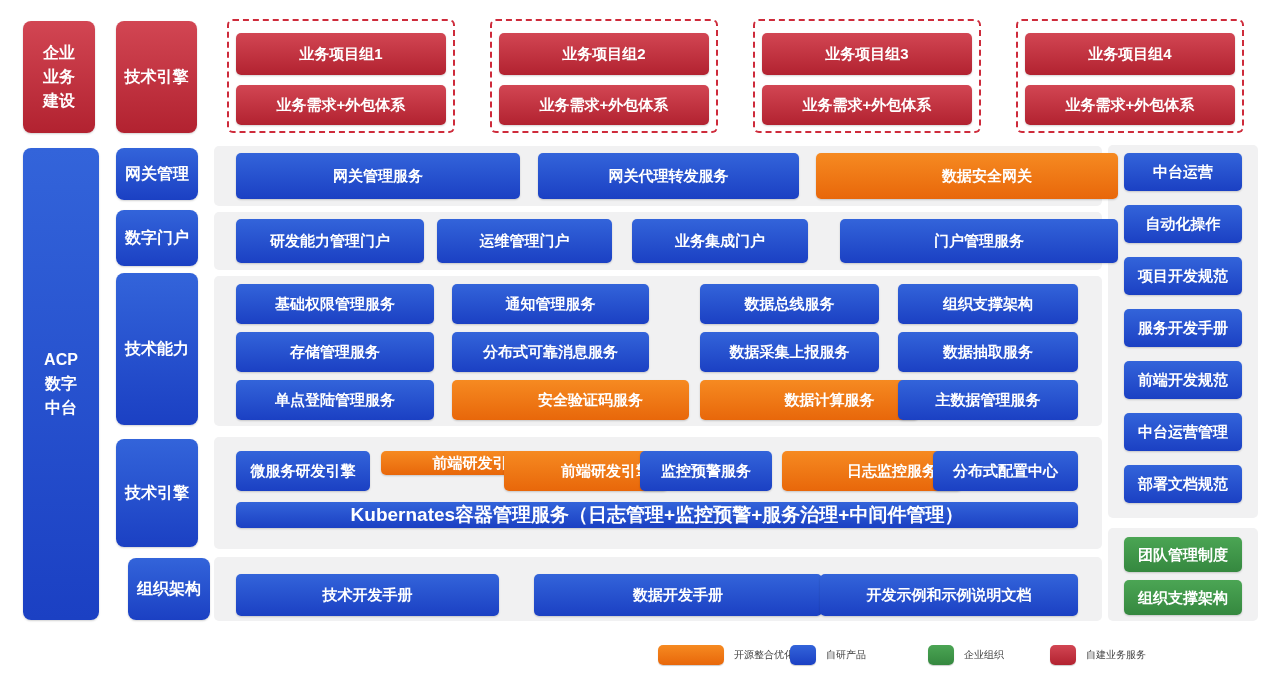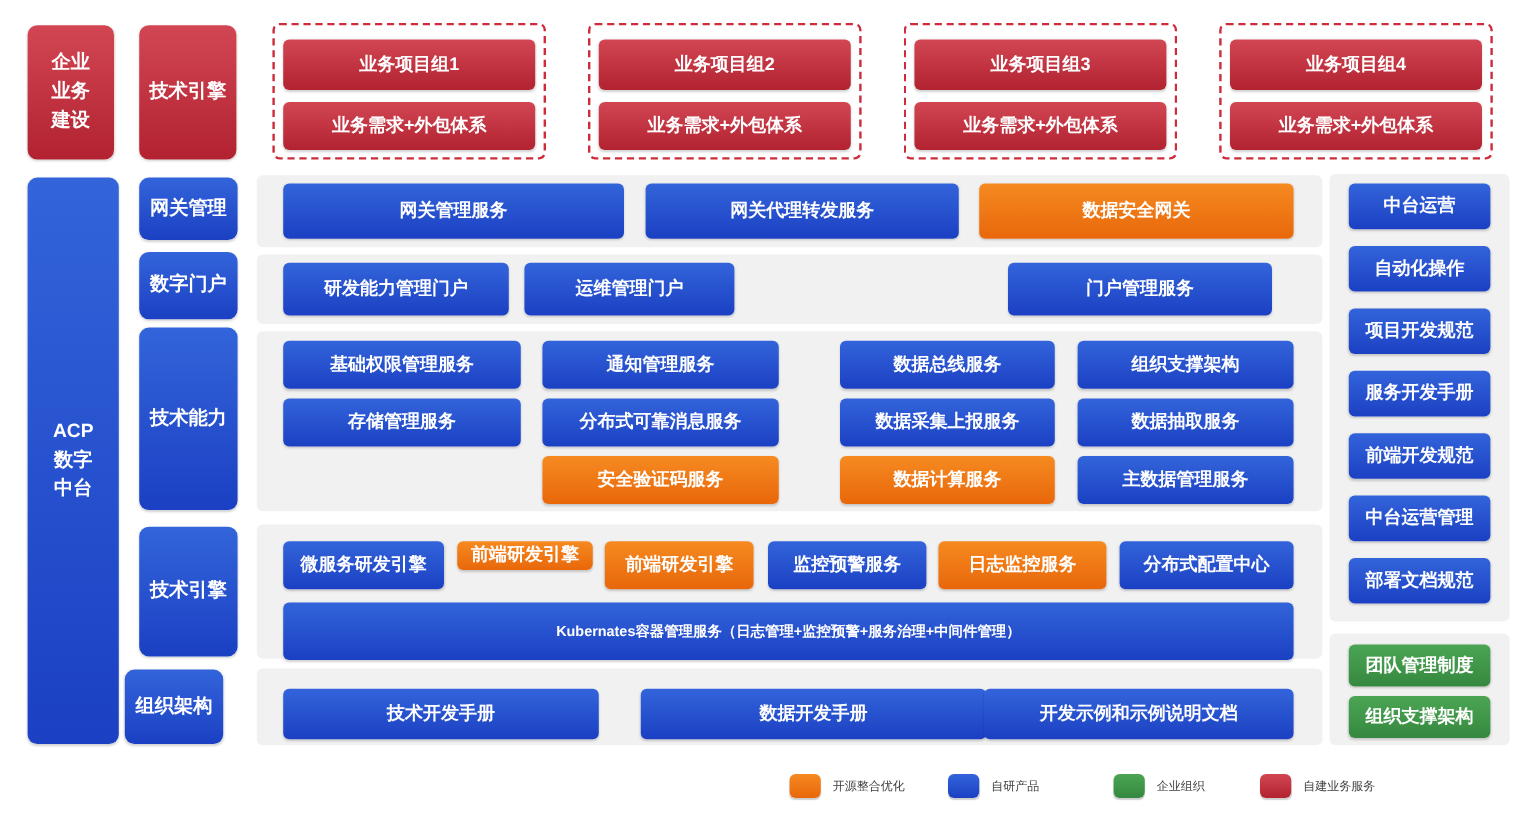--- a/index.html
+++ b/index.html
@@ -7,21 +7,21 @@
     position:relative;width:1280px;height:691px;background:#ffffff;overflow:hidden;
     font-family:"Liberation Sans","DejaVu Sans",sans-serif;
   }
   .panel{position:absolute;background:#f1f1f2;border-radius:5px;}
   .blk{
     position:absolute;display:flex;align-items:center;justify-content:center;
     color:#ffffff;font-weight:bold;font-size:15px;text-align:center;border-radius:5px;
     box-shadow:0 1px 2px rgba(0,0,0,.18);line-height:1.2;
   }
   .blue{background:linear-gradient(180deg,#3364da 0%,#1b40c3 100%);}
-  .orange{background:linear-gradient(180deg,#f68a21 0%,#e8670a 100%);}
+  .orange{background:linear-gradient(180deg,#f68a21 0%,#e8670a 100%);padding-left:40px;}
   .red{background:linear-gradient(180deg,#d24653 0%,#b22230 100%);}
   .green{background:linear-gradient(180deg,#4ba554 0%,#35883f 100%);}
   .cat{border-radius:8px;font-size:16px;}
   .pillar{border-radius:8px;font-size:16px;white-space:pre-line;line-height:1.5;}
   .dashed{position:absolute;border:2px dashed #ce2b3b;border-radius:6px;}
   .legend-item{position:absolute;display:flex;align-items:center;height:22px;}
   .swatch{width:26px;height:20px;border-radius:5px;margin-right:10px;box-shadow:0 1px 1px rgba(0,0,0,.2);}
   .legend-label{font-size:10px;color:#404040;}
 </style>
 </head>
@@ -51,59 +51,61 @@
   <div class="blk red" style="left:1025px;top:85px;width:210px;height:40px">业务需求+外包体系</div>
 
   <div class="blk blue pillar" style="left:23px;top:148px;width:76px;height:472px">ACP
 数字
 中台</div>
 
   <div class="blk blue cat" style="left:116px;top:148px;width:82px;height:52px">网关管理</div>
   <div class="blk blue cat" style="left:116px;top:210px;width:82px;height:56px">数字门户</div>
   <div class="blk blue cat" style="left:116px;top:273px;width:82px;height:152px">技术能力</div>
   <div class="blk blue cat" style="left:116px;top:439px;width:82px;height:108px">技术引擎</div>
-  <div class="blk blue cat" style="left:104px;top:558px;width:82px;height:62px">组织架构</div>
+  <div class="blk blue cat" style="left:128px;top:558px;width:82px;height:62px">组织架构</div>
 
   <div class="panel" style="left:214px;top:146px;width:888px;height:60px"></div>
   <div class="panel" style="left:214px;top:212px;width:888px;height:58px"></div>
   <div class="panel" style="left:214px;top:276px;width:888px;height:150px"></div>
   <div class="panel" style="left:214px;top:437px;width:888px;height:112px"></div>
   <div class="panel" style="left:214px;top:557px;width:888px;height:64px"></div>
   <div class="panel" style="left:1108px;top:145px;width:150px;height:373px"></div>
   <div class="panel" style="left:1108px;top:528px;width:150px;height:93px"></div>
 
   <div class="blk blue" style="left:236px;top:153px;width:284px;height:46px">网关管理服务</div>
   <div class="blk blue" style="left:538px;top:153px;width:261px;height:46px">网关代理转发服务</div>
   <div class="blk orange" style="left:816px;top:153px;width:262px;height:46px">数据安全网关</div>
 
   <div class="blk blue" style="left:236px;top:219px;width:188px;height:44px">研发能力管理门户</div>
   <div class="blk blue" style="left:437px;top:219px;width:175px;height:44px">运维管理门户</div>
-  <div class="blk blue" style="left:840px;top:219px;width:220px;height:44px">门户管理服务</div>
+  <div class="blk blue" style="left:632px;top:219px;width:176px;height:44px">业务集成门户</div>
+  <div class="blk blue" style="left:840px;top:219px;width:278px;height:44px">门户管理服务</div>
 
   <div class="blk blue" style="left:236px;top:284px;width:198px;height:40px">基础权限管理服务</div>
   <div class="blk blue" style="left:452px;top:284px;width:197px;height:40px">通知管理服务</div>
   <div class="blk blue" style="left:700px;top:284px;width:179px;height:40px">数据总线服务</div>
   <div class="blk blue" style="left:898px;top:284px;width:180px;height:40px">组织支撑架构</div>
 
   <div class="blk blue" style="left:236px;top:332px;width:198px;height:40px">存储管理服务</div>
   <div class="blk blue" style="left:452px;top:332px;width:197px;height:40px">分布式可靠消息服务</div>
   <div class="blk blue" style="left:700px;top:332px;width:179px;height:40px">数据采集上报服务</div>
   <div class="blk blue" style="left:898px;top:332px;width:180px;height:40px">数据抽取服务</div>
 
+  <div class="blk blue" style="left:236px;top:380px;width:198px;height:40px">单点登陆管理服务</div>
   <div class="blk orange" style="left:452px;top:380px;width:197px;height:40px">安全验证码服务</div>
   <div class="blk orange" style="left:700px;top:380px;width:179px;height:40px">数据计算服务</div>
   <div class="blk blue" style="left:898px;top:380px;width:180px;height:40px">主数据管理服务</div>
 
   <div class="blk blue" style="left:236px;top:451px;width:134px;height:40px">微服务研发引擎</div>
   <div class="blk orange" style="left:381px;top:451px;width:113px;height:24px">前端研发引擎</div>
   <div class="blk orange" style="left:504px;top:451px;width:124px;height:40px">前端研发引擎</div>
   <div class="blk blue" style="left:640px;top:451px;width:132px;height:40px">监控预警服务</div>
   <div class="blk orange" style="left:782px;top:451px;width:140px;height:40px">日志监控服务</div>
   <div class="blk blue" style="left:933px;top:451px;width:145px;height:40px">分布式配置中心</div>
-  <div class="blk blue" style="left:236px;top:502px;width:842px;height:48px;font-size:12px">Kubernates容器管理服务（日志管理+监控预警+服务治理+中间件管理）</div>
+  <div class="blk blue" style="left:236px;top:502px;width:842px;height:26px;font-size:19px">Kubernates容器管理服务（日志管理+监控预警+服务治理+中间件管理）</div>
 
   <div class="blk blue" style="left:236px;top:574px;width:263px;height:42px">技术开发手册</div>
   <div class="blk blue" style="left:534px;top:574px;width:288px;height:42px">数据开发手册</div>
   <div class="blk blue" style="left:1124px;top:153px;width:118px;height:38px">中台运营</div>
 
   <div class="blk blue" style="left:820px;top:574px;width:258px;height:42px">开发示例和示例说明文档</div>
   <div class="blk blue" style="left:1124px;top:205px;width:118px;height:38px">自动化操作</div>
   <div class="blk blue" style="left:1124px;top:257px;width:118px;height:38px">项目开发规范</div>
   <div class="blk blue" style="left:1124px;top:309px;width:118px;height:38px">服务开发手册</div>
   <div class="blk blue" style="left:1124px;top:361px;width:118px;height:38px">前端开发规范</div>

